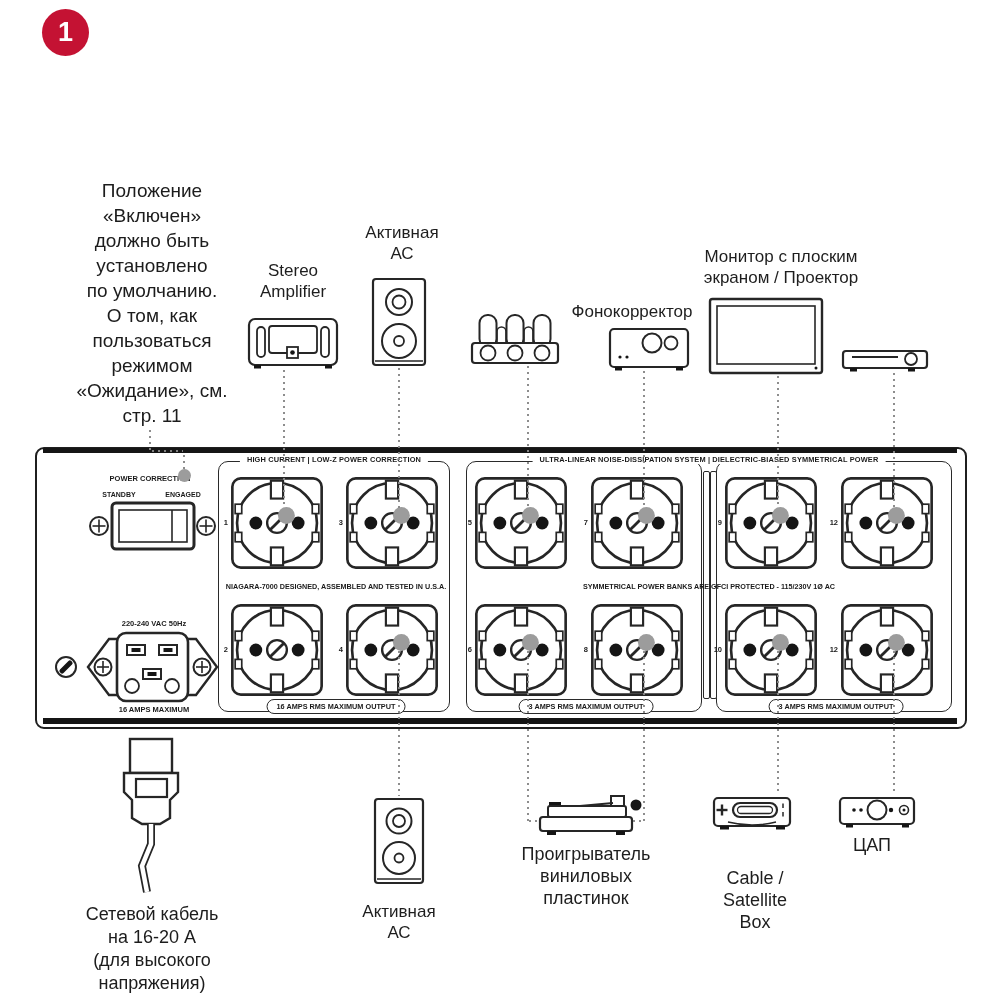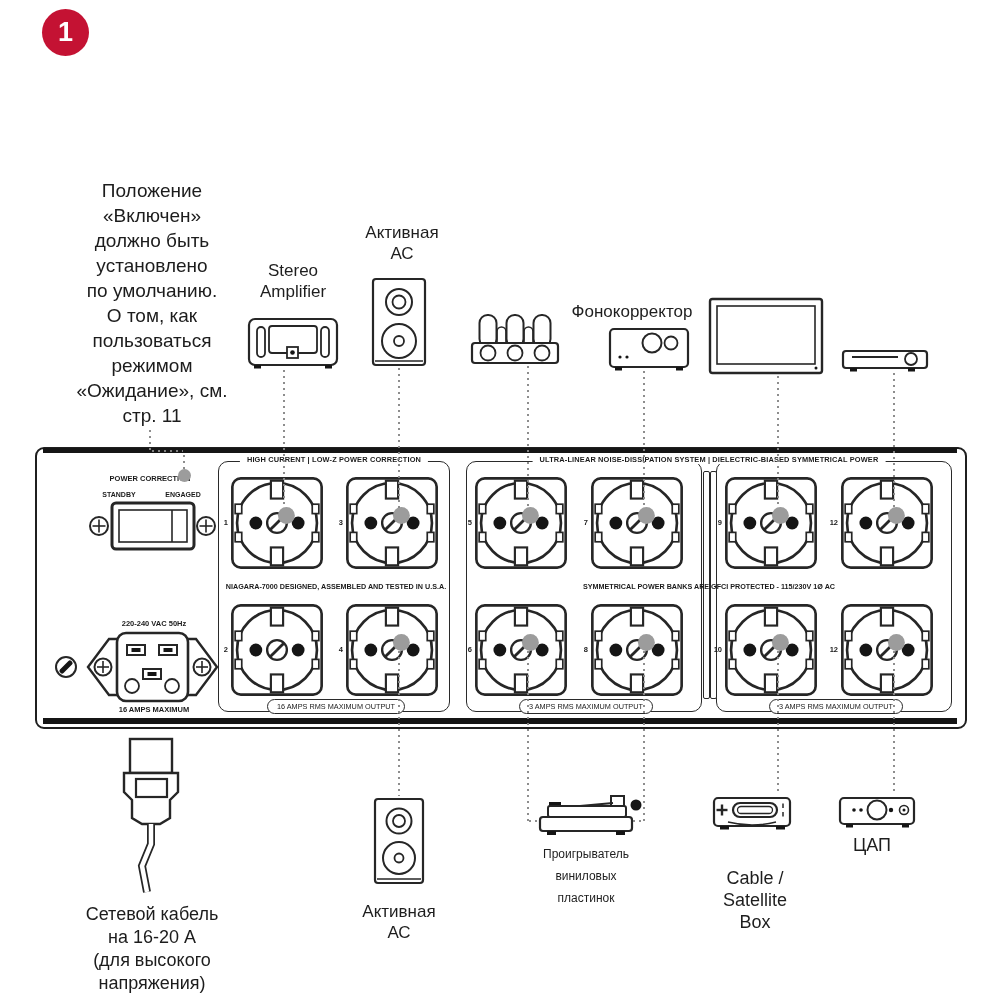--- a/index.html
+++ b/index.html
@@ -15,21 +15,21 @@
   .badge{position:absolute;border-radius:50%;display:flex;align-items:center;justify-content:center;
          color:#fff;font-weight:bold;font-size:27px;z-index:7;}
   
   .panel{position:absolute;left:35px;top:447px;width:928px;height:278px;border:2.5px solid #1f1f1f;
          border-radius:9px;background:#fff;z-index:1;}
   .chassis-bar{position:absolute;background:#151515;z-index:2;}
   .bank{position:absolute;border:1.8px solid #2a2a2a;border-radius:10px;background:#fff;}
   .chip{position:absolute;transform:translateX(-50%);background:#fff;padding:0 7px;
         font-weight:bold;font-size:7.4px;letter-spacing:.15px;white-space:nowrap;color:#1a1a1a;z-index:2;}
   .oval{position:absolute;transform:translateX(-50%);background:#fff;border:1.6px solid #2a2a2a;
-        border-radius:99px;font-weight:normal;font-size:7.3px;padding:2px 9px;white-space:nowrap;
+        border-radius:99px;font-weight:bold;font-size:7.3px;padding:2px 9px;white-space:nowrap;
         color:#1a1a1a;z-index:2;}
   .ptext{position:absolute;transform:translateX(-50%);font-weight:bold;color:#1a1a1a;
          white-space:nowrap;z-index:2;}
   .divbar{position:absolute;width:5px;border:1.5px solid #2a2a2a;border-radius:2px;background:#fff;}
   .onum{position:absolute;width:14px;text-align:right;font-size:7.5px;font-weight:bold;color:#1a1a1a;}
   .outlet{position:absolute;width:94px;height:94px;}
   
   .vd{position:absolute;width:2.4px;z-index:6;
       background-image:repeating-linear-gradient(to bottom,rgba(135,135,135,.95) 0 2.4px,transparent 2.4px 6px);}
   .hd{position:absolute;height:2.4px;z-index:6;
@@ -54,28 +54,30 @@
 пользоваться
 режимом
 «Ожидание», см.
 стр. 11</div>
 
   <div class="lbl" style="left:293px;top:260px;">Stereo
 Amplifier</div>
   <div class="lbl" style="left:402px;top:222px;">Активная
 АС</div>
   <div class="lbl" style="left:632px;top:301px;">Фонокорректор</div>
+  <div class="lbl" style="left:781px;top:246px;">Монитор с плоским
+экраном / Проектор</div>
 
   <div class="note" style="left:41px;top:903px;width:222px;font-size:18px;line-height:23px;">Сетевой кабель
 на 16-20 А
 (для высокого
 напряжения)</div>
   <div class="lbl" style="left:399px;top:901px;">Активная
 АС</div>
-  <div class="lbl" style="left:586px;top:843px;font-size:12px;line-height:22px;">Проигрыватель
+  <div class="lbl" style="left:586px;top:843px;font-size:18px;line-height:22px;">Проигрыватель
 виниловых
 пластинок</div>
   <div class="lbl" style="left:755px;top:838px;font-size:18px;line-height:22px;margin-top:29px;">Cable /
 Satellite
 Box</div>
   <div class="lbl" style="left:872px;top:835px;font-size:18px;">ЦАП</div>
 
   <div class="panel">
 
     <div class="chassis-bar" style="left:6px;top:-1px;width:914px;height:5px;"></div>

